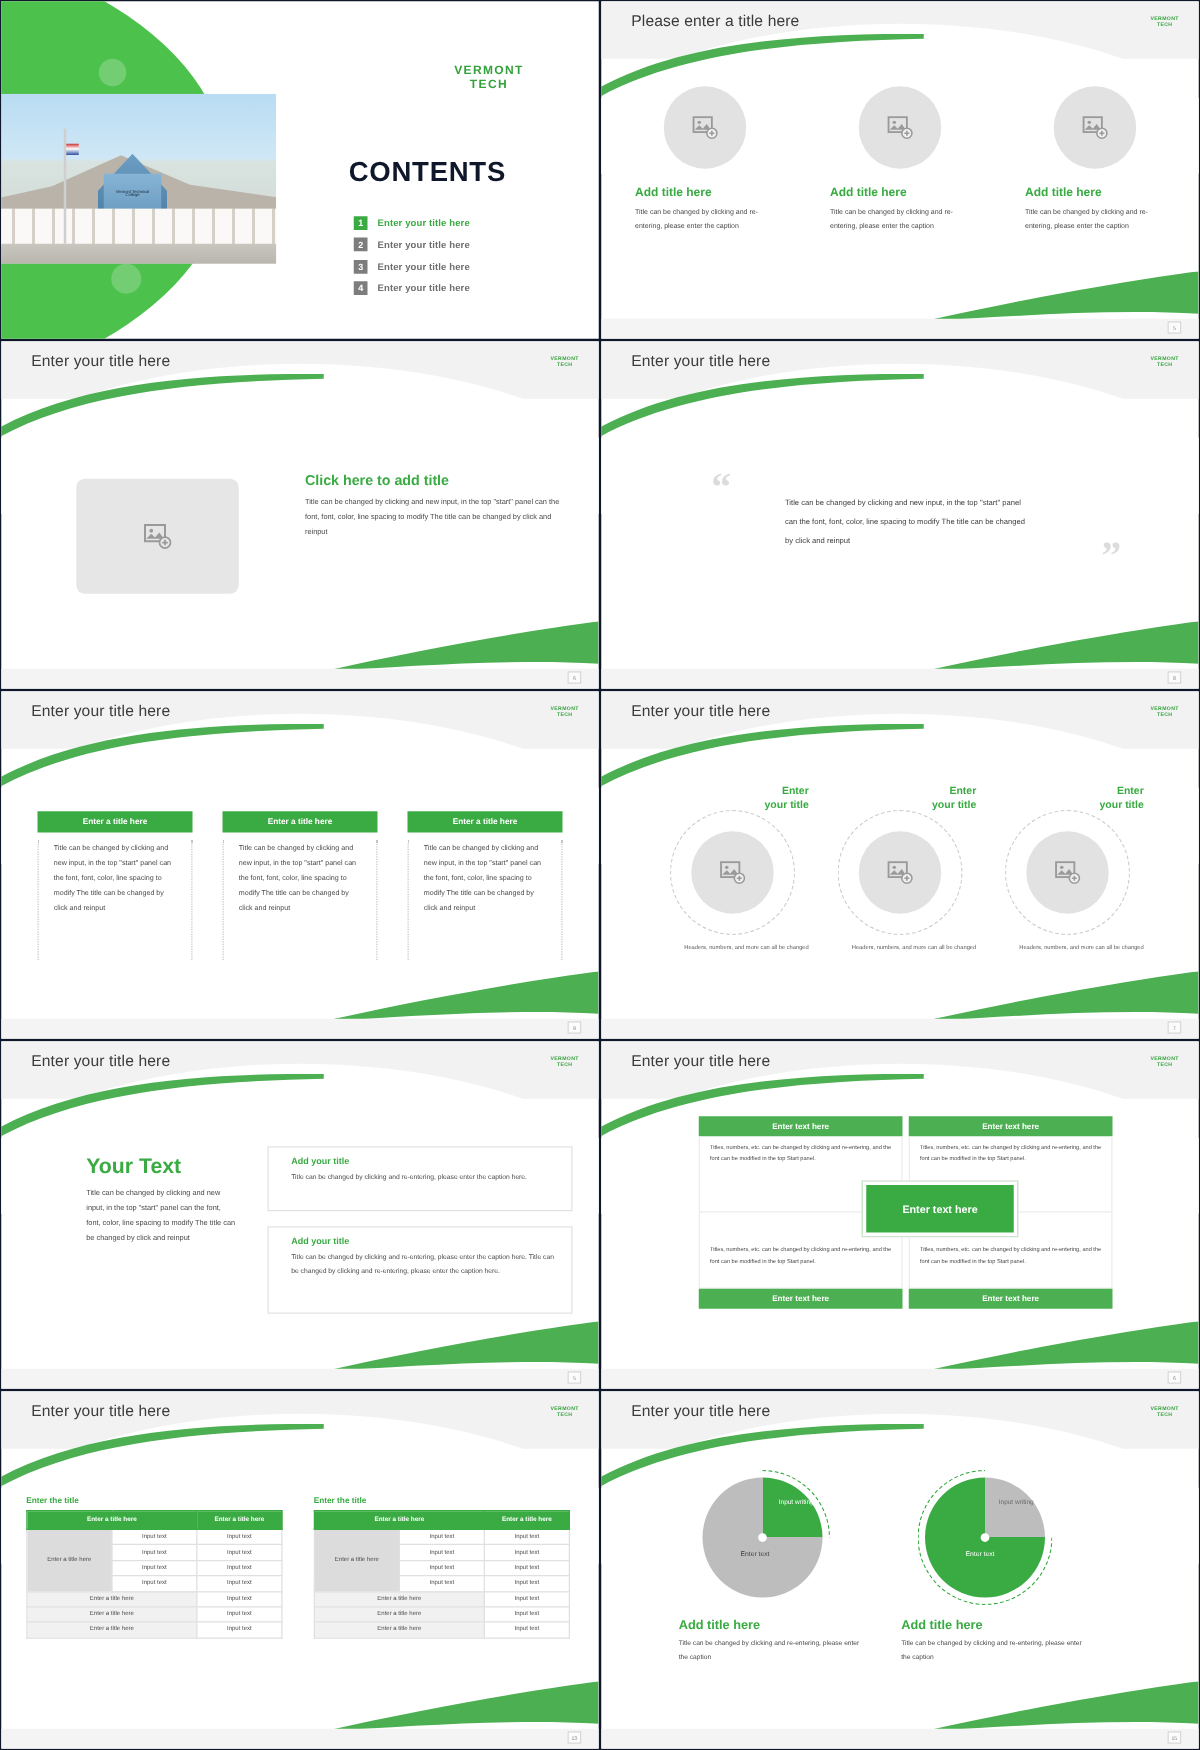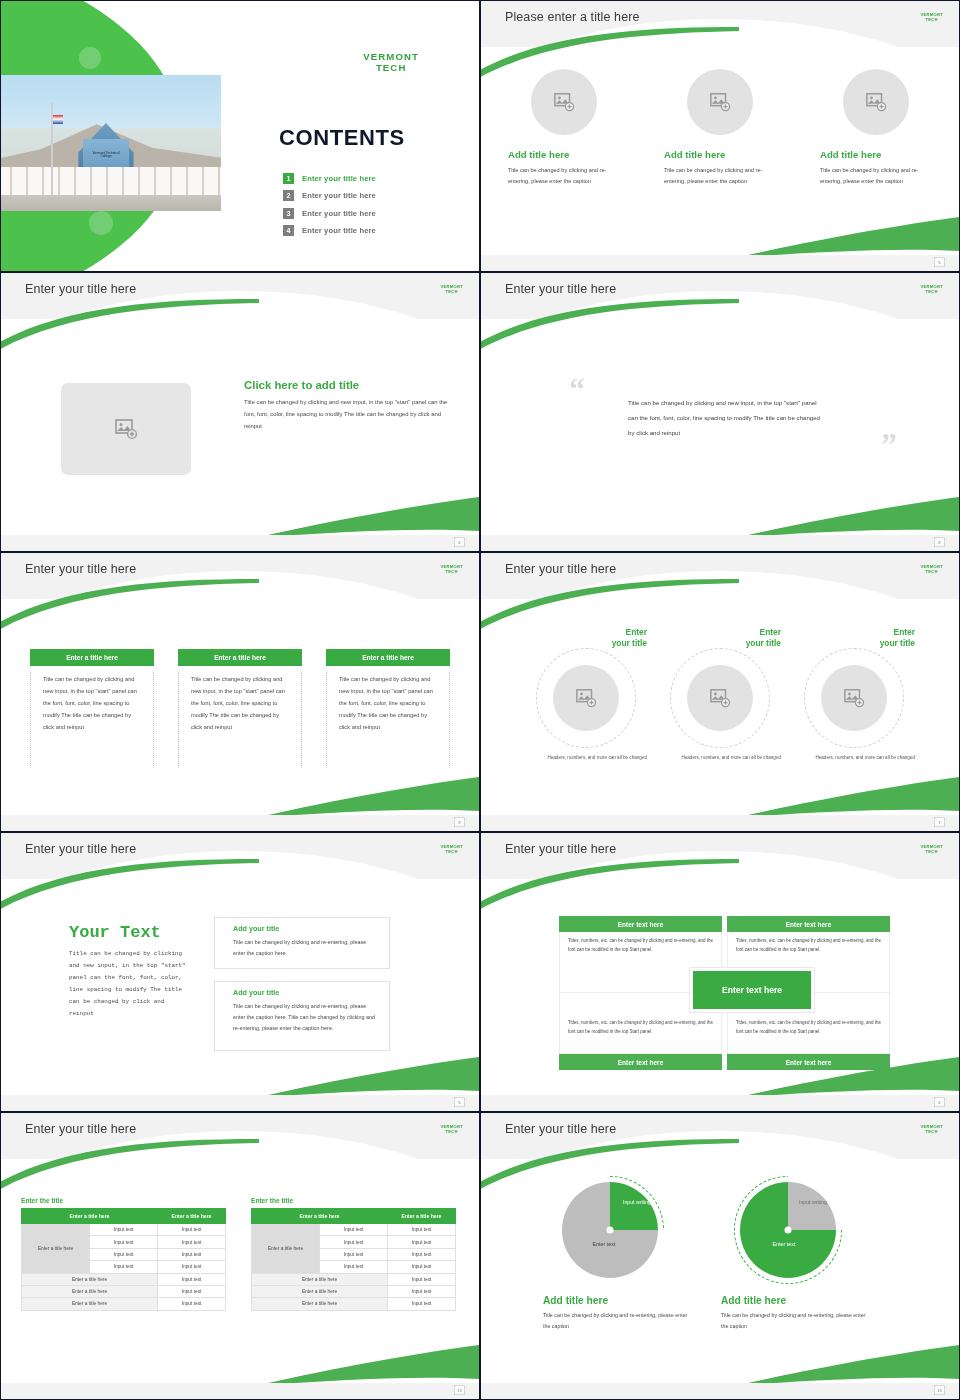--- a/index.html
+++ b/index.html
@@ -212,34 +212,34 @@
     border: 1px dashed #cfcfcf; border-radius:50%;
   }
   .ring-solid {
     position:absolute; left: 23px; top: 11px; width: 66px; height: 66px;
     border-radius:50%; background:#e2e2e2;
     display:flex; align-items:center; justify-content:center;
   }
   .ring-cap { font-size:4.6px; color:#5a5a5a; line-height:1.85; margin-top: 14px; }
 
   
-  .s7-left { position:absolute; left: 68px; top: 90px; width: 120px; font-family: Liberation Mono, monospace; }
+  .s7-left { position:absolute; left: 68px; top: 90px; width: 120px; }
   .s7-h { font-size: 17px; font-weight:700; color:#3aab43; margin-bottom: 6px; }
   .s7-p { font-size:5.9px; color:#4a4a4a; line-height:2.05; }
   .s7-box {
-    position:absolute; left: 213px; width: 176px;
+    position:absolute; left: 213px; width: 244px;
     border:1px solid #e2e2e2; padding: 6px 12px 9px 18px;
   }
   .s7-box.b1 { top: 84px; height: 52px; }
   .s7-box.b2 { top: 148px; height: 70px; }
   .s7-box-h { font-size:7.2px; font-weight:700; color:#3aab43; margin-bottom:4px; }
   .s7-box-p { font-size:5.4px; color:#4a4a4a; line-height:2.0; }
 
   
-  .quad { position:absolute; left: 78px; top: 83px; width: 386px; }
+  .quad { position:absolute; left: 78px; top: 60px; width: 386px; }
   .quad-row { display:flex; gap: 5px; }
   .quad-cell { width: 163px; }
   .qbar {
     background:#4cb052; color:#fff; text-align:center;
     font-size:6.5px; font-weight:700; padding: 4.5px 0;
   }
   .qtxt {
     font-size:4.5px; color:#4a4a4a; line-height:1.9;
     padding: 5px 8px 0 8px;
     border-left:1px solid #ececec; border-right:1px solid #ececec;

